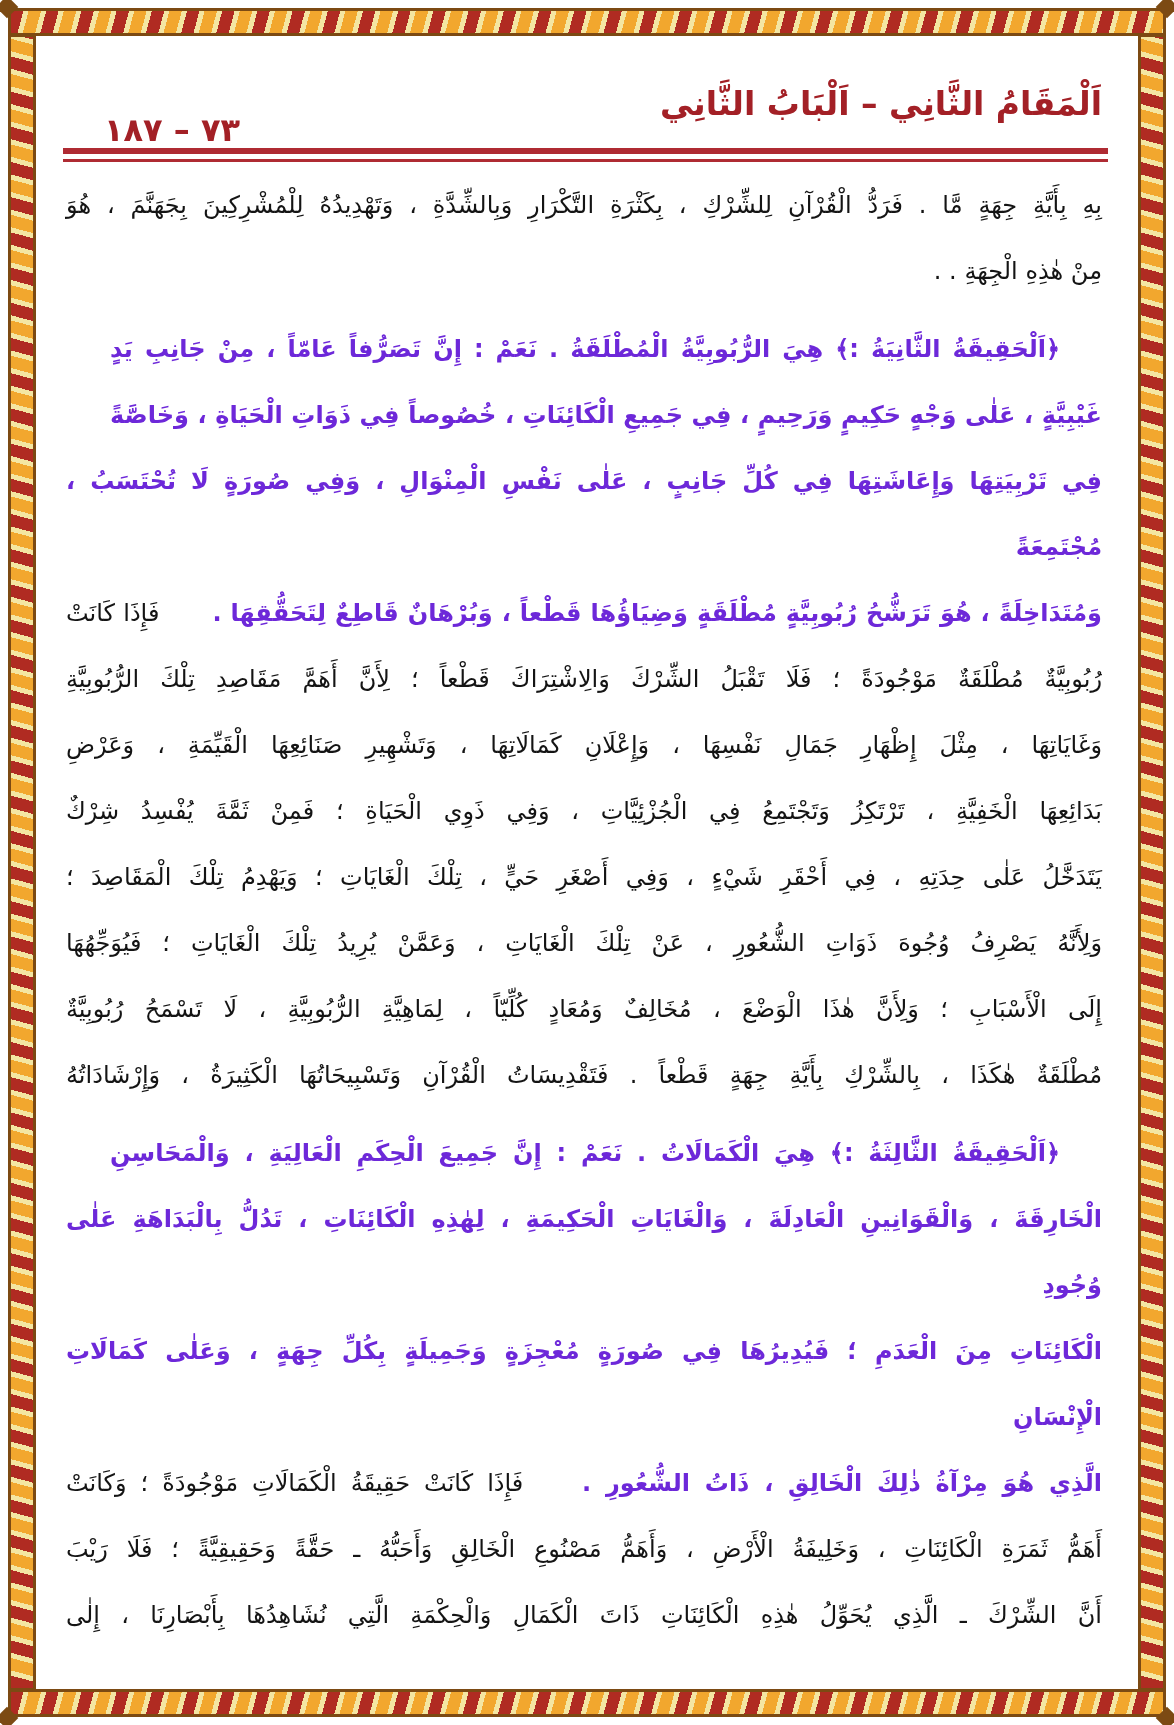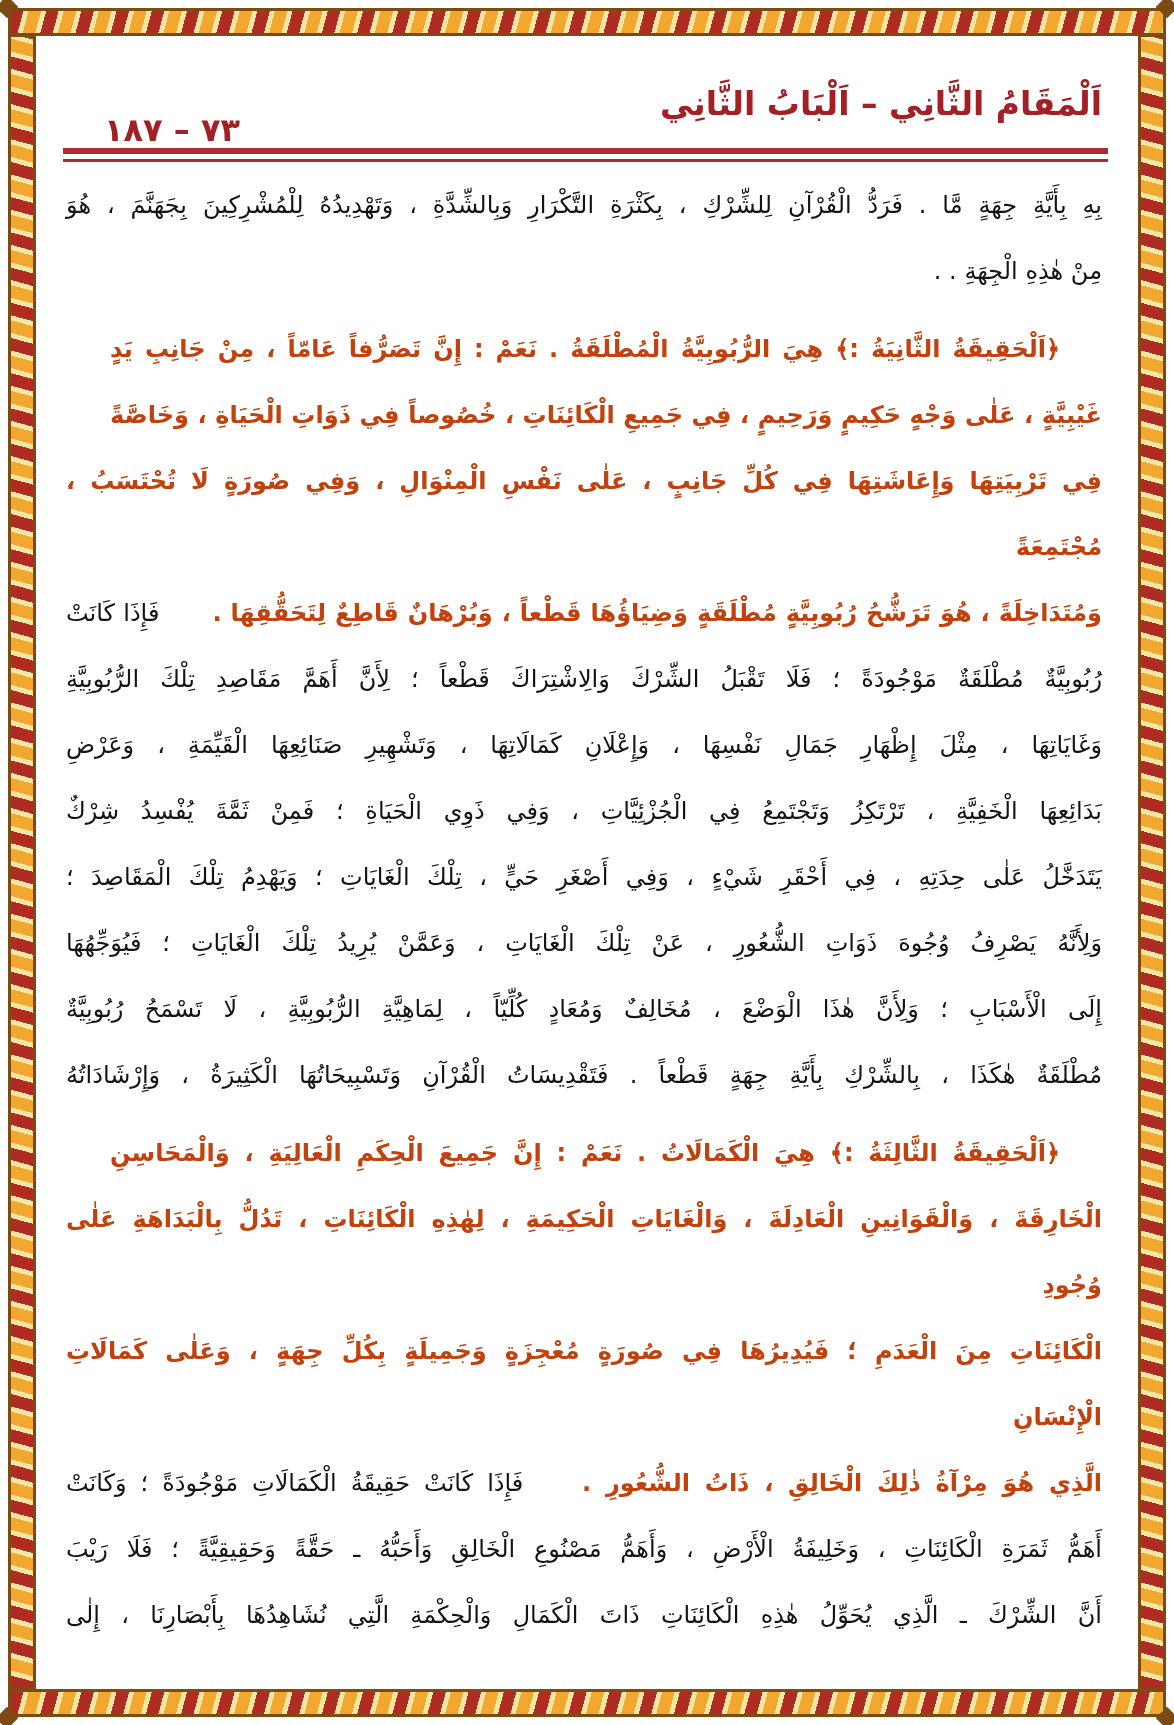--- a/index.html
+++ b/index.html
@@ -58,21 +58,21 @@
     direction:rtl;
   }
   .line{
     font-size:24px;line-height:66px;color:#141414;
     text-align:justify;text-align-last:justify;
     text-justify:inter-word;
     white-space:normal;
   }
   .line.align-right{text-align-last:right;}
   .line.para-start{margin-top:12px;padding-right:42px;}
-  .line .red{color:#c2410c;font-weight:bold;margin-left:44px;}
+  .line .red{color:#6d28d9;font-weight:bold;margin-left:44px;}
   .line .black{color:#141414;}
 </style>
 </head>
 <body>
 
 <div class="page">
 
   <div class="strip strip-top"></div>
   <div class="strip strip-bottom"></div>
   <div class="strip strip-left"></div>

